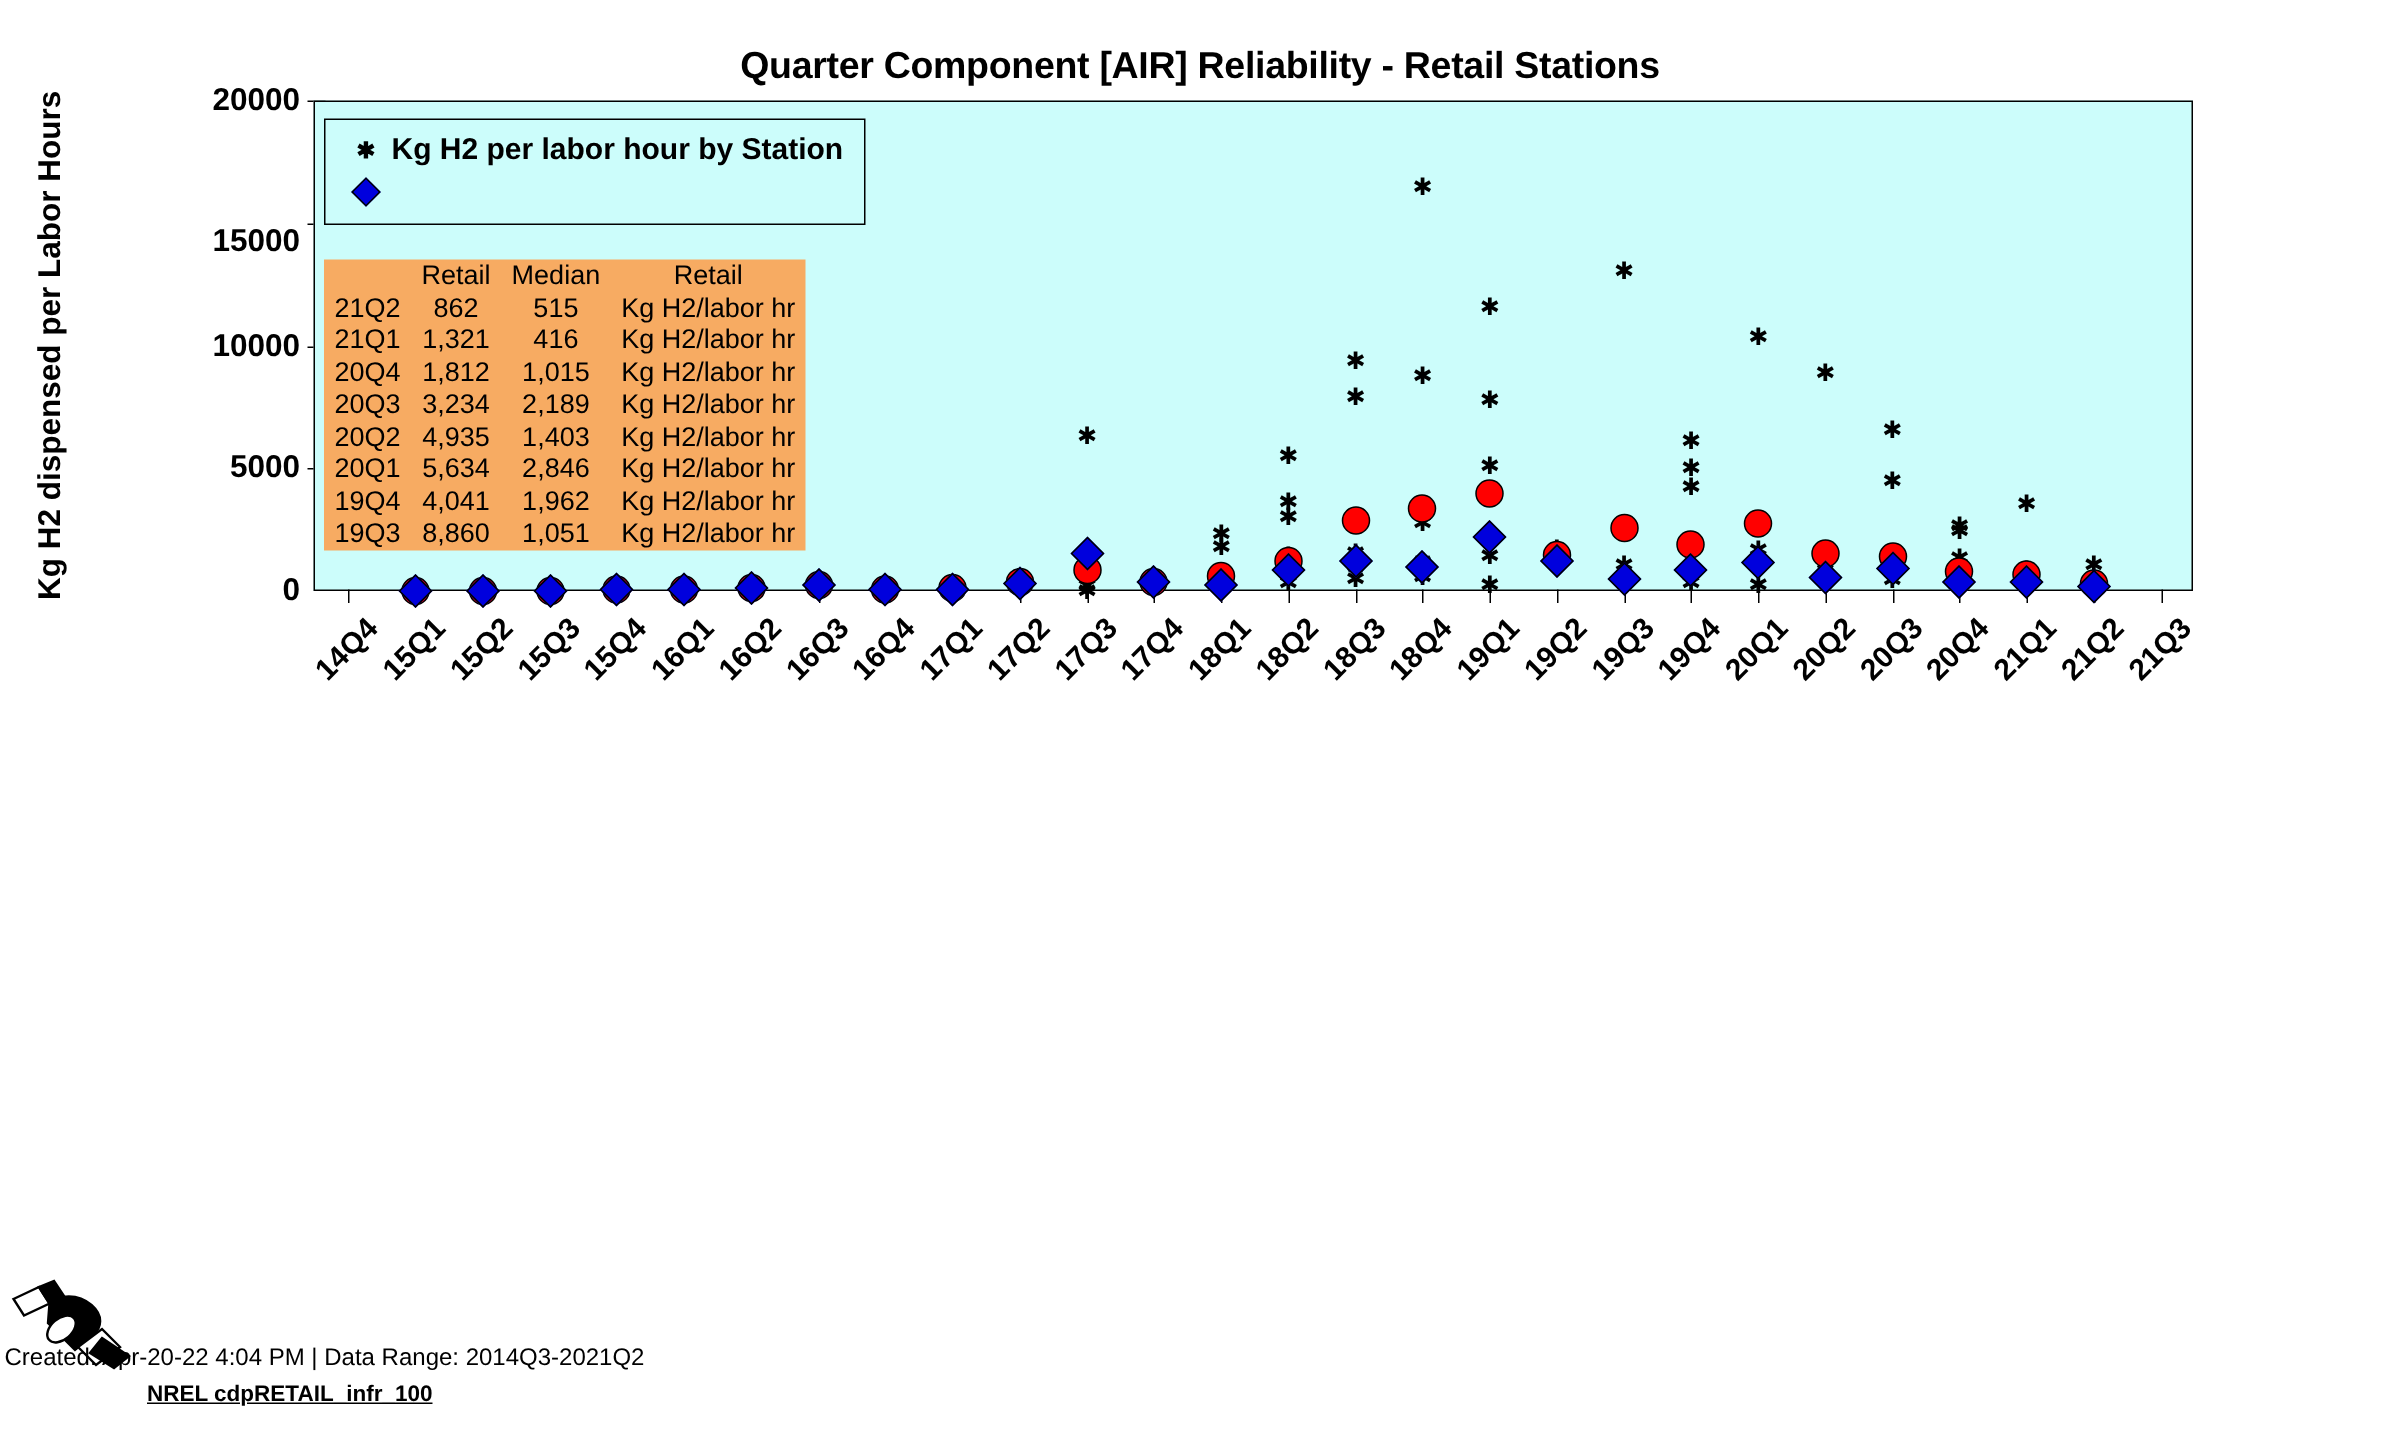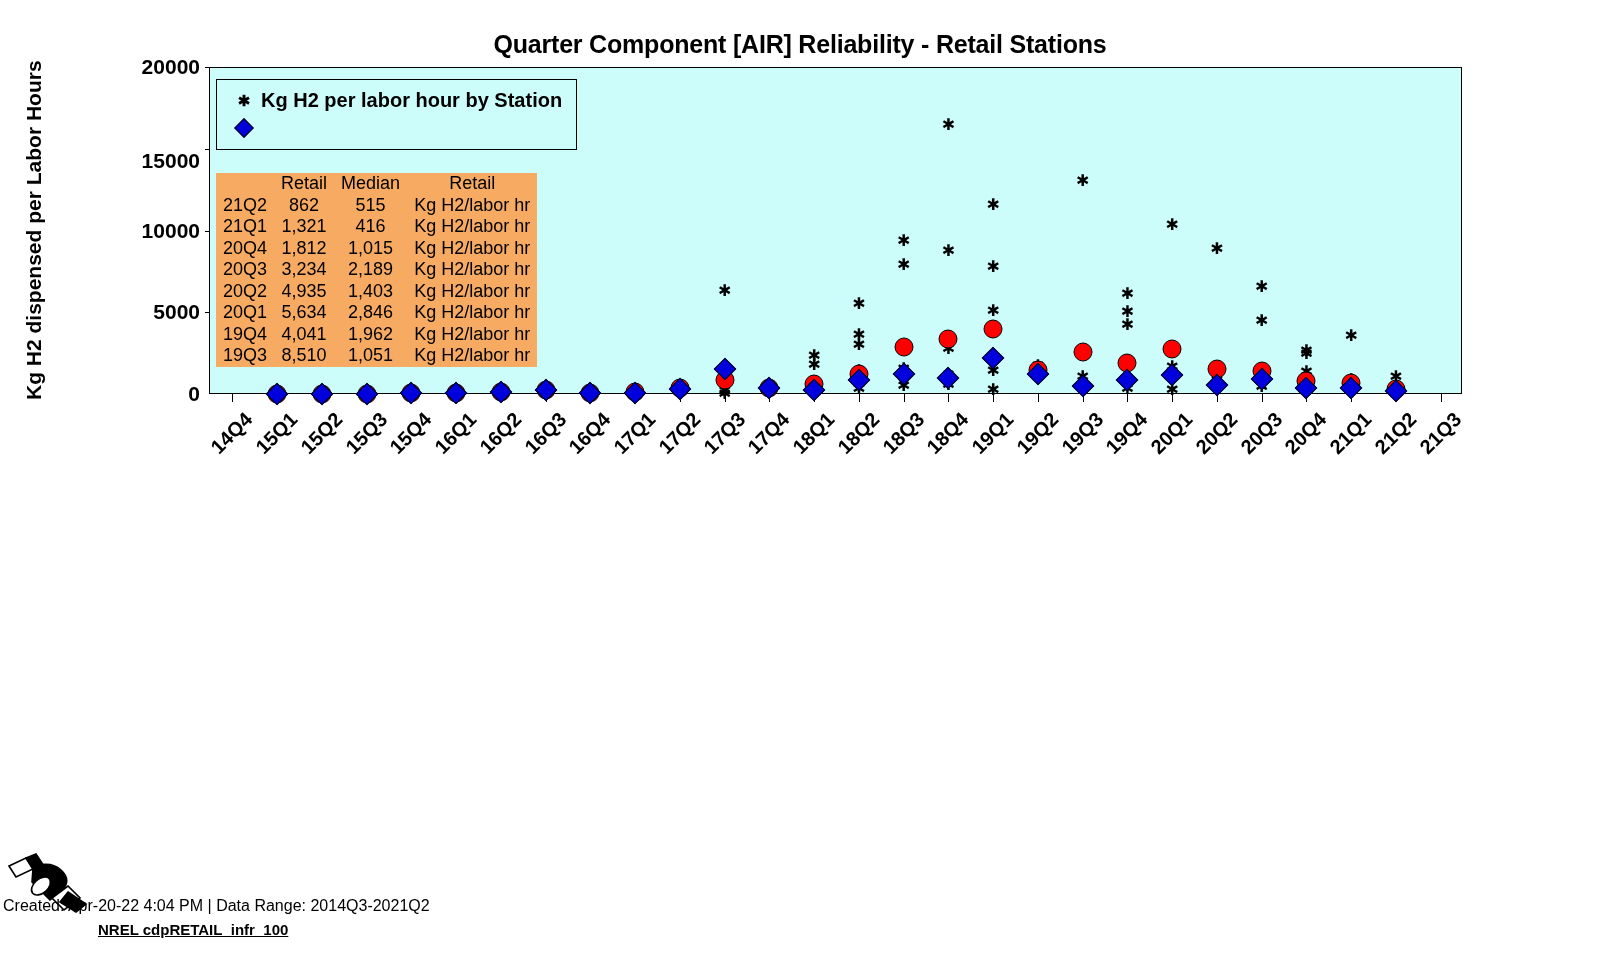--- a/index.html
+++ b/index.html
@@ -518,21 +518,21 @@
           <td class="st-u">Kg H2/labor hr</td>
         </tr>
         <tr>
           <td class="st-q">19Q4</td>
           <td class="st-n">4,041</td>
           <td class="st-n">1,962</td>
           <td class="st-u">Kg H2/labor hr</td>
         </tr>
         <tr>
           <td class="st-q">19Q3</td>
-          <td class="st-n">8,510</td>
+          <td class="st-n">8,860</td>
           <td class="st-n">1,051</td>
           <td class="st-u">Kg H2/labor hr</td>
         </tr>
       </tbody>
     </table>
 </div>
 
 <div class="panel" id="panel-bottom">
   
   

